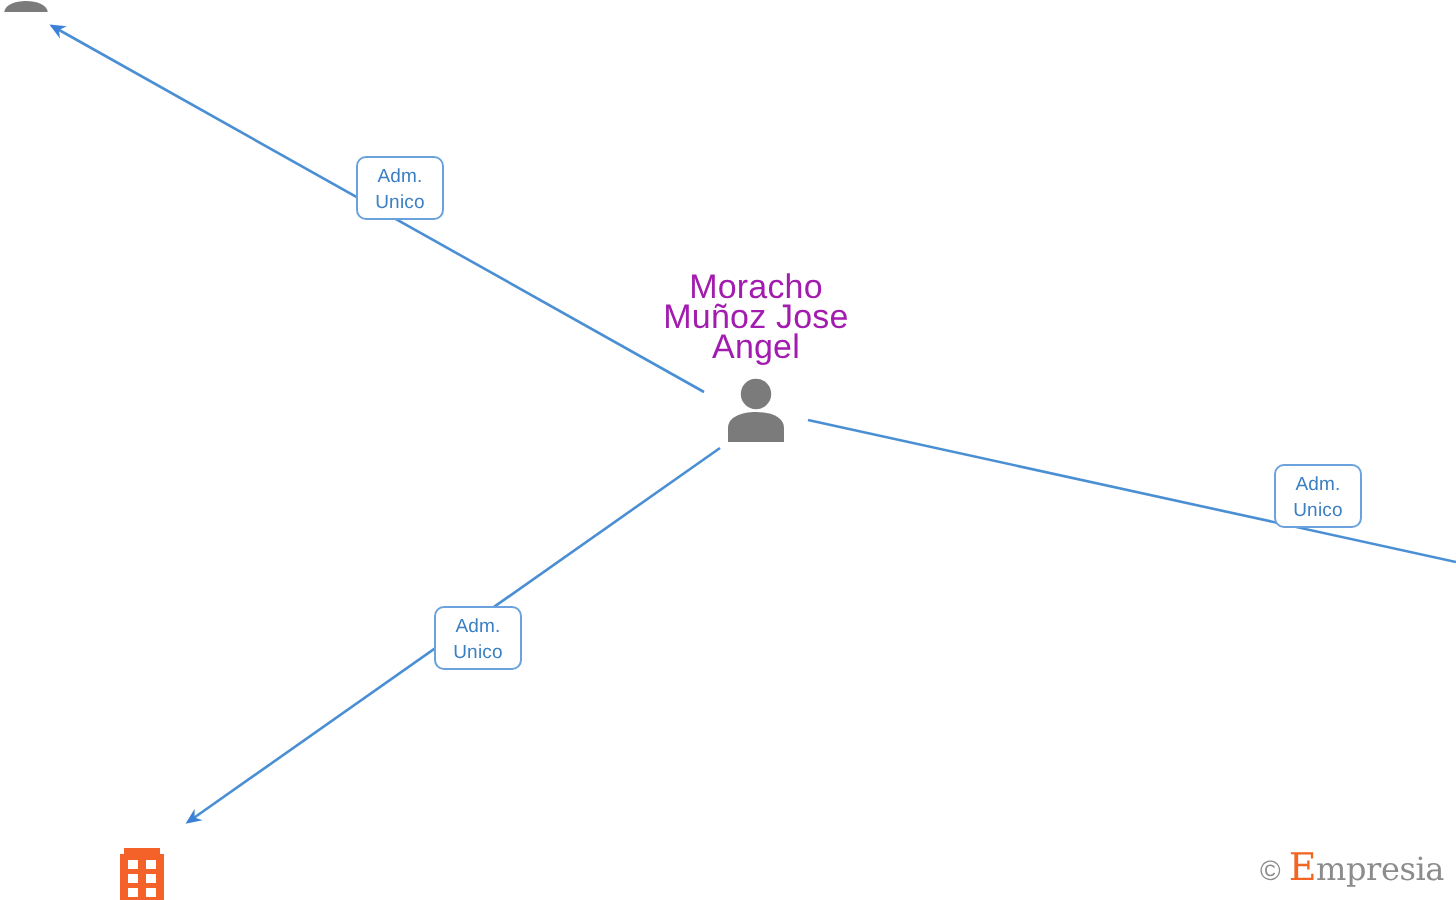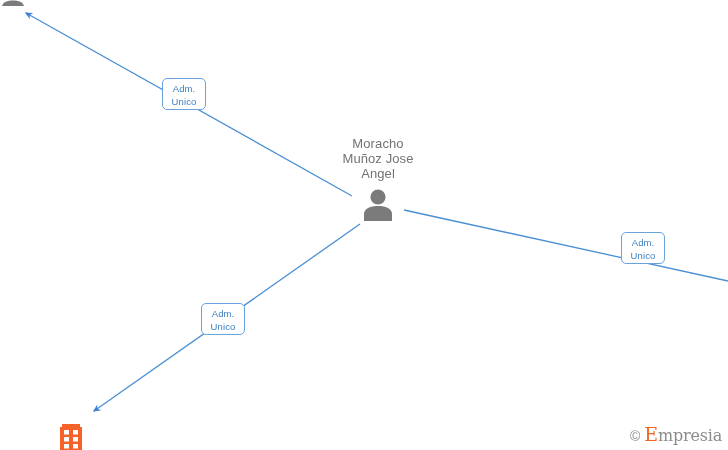--- a/index.html
+++ b/index.html
@@ -26,23 +26,23 @@
     height: 450px;
   }
 
   
   .person-node {
     position: absolute;
     width: 140px;
     text-align: center;
   }
   .person-node .node-label {
-    font-size: 13px;
+    font-size: 17px;
     line-height: 15px;
-    color: #737373;
+    color: #a21caf;
     white-space: pre-line;
     letter-spacing: 0.1px;
   }
   .person-icon {
     display: block;
     margin: 6px auto 0 auto;
   }
 
   
   .rel-label {
@@ -53,20 +53,21 @@
     background: #ffffff;
     border: 1px solid #6aa2dd;
     border-radius: 5px;
     color: #3b7fc4;
     font-size: 9.5px;
     line-height: 13px;
     text-align: center;
     padding-top: 3px;
     white-space: pre-line;
     letter-spacing: 0.1px;
+    margin-left: 16px;
   }
 
   
   .company-node {
     position: absolute;
   }
 
   
   .person-node-partial {
     position: absolute;

